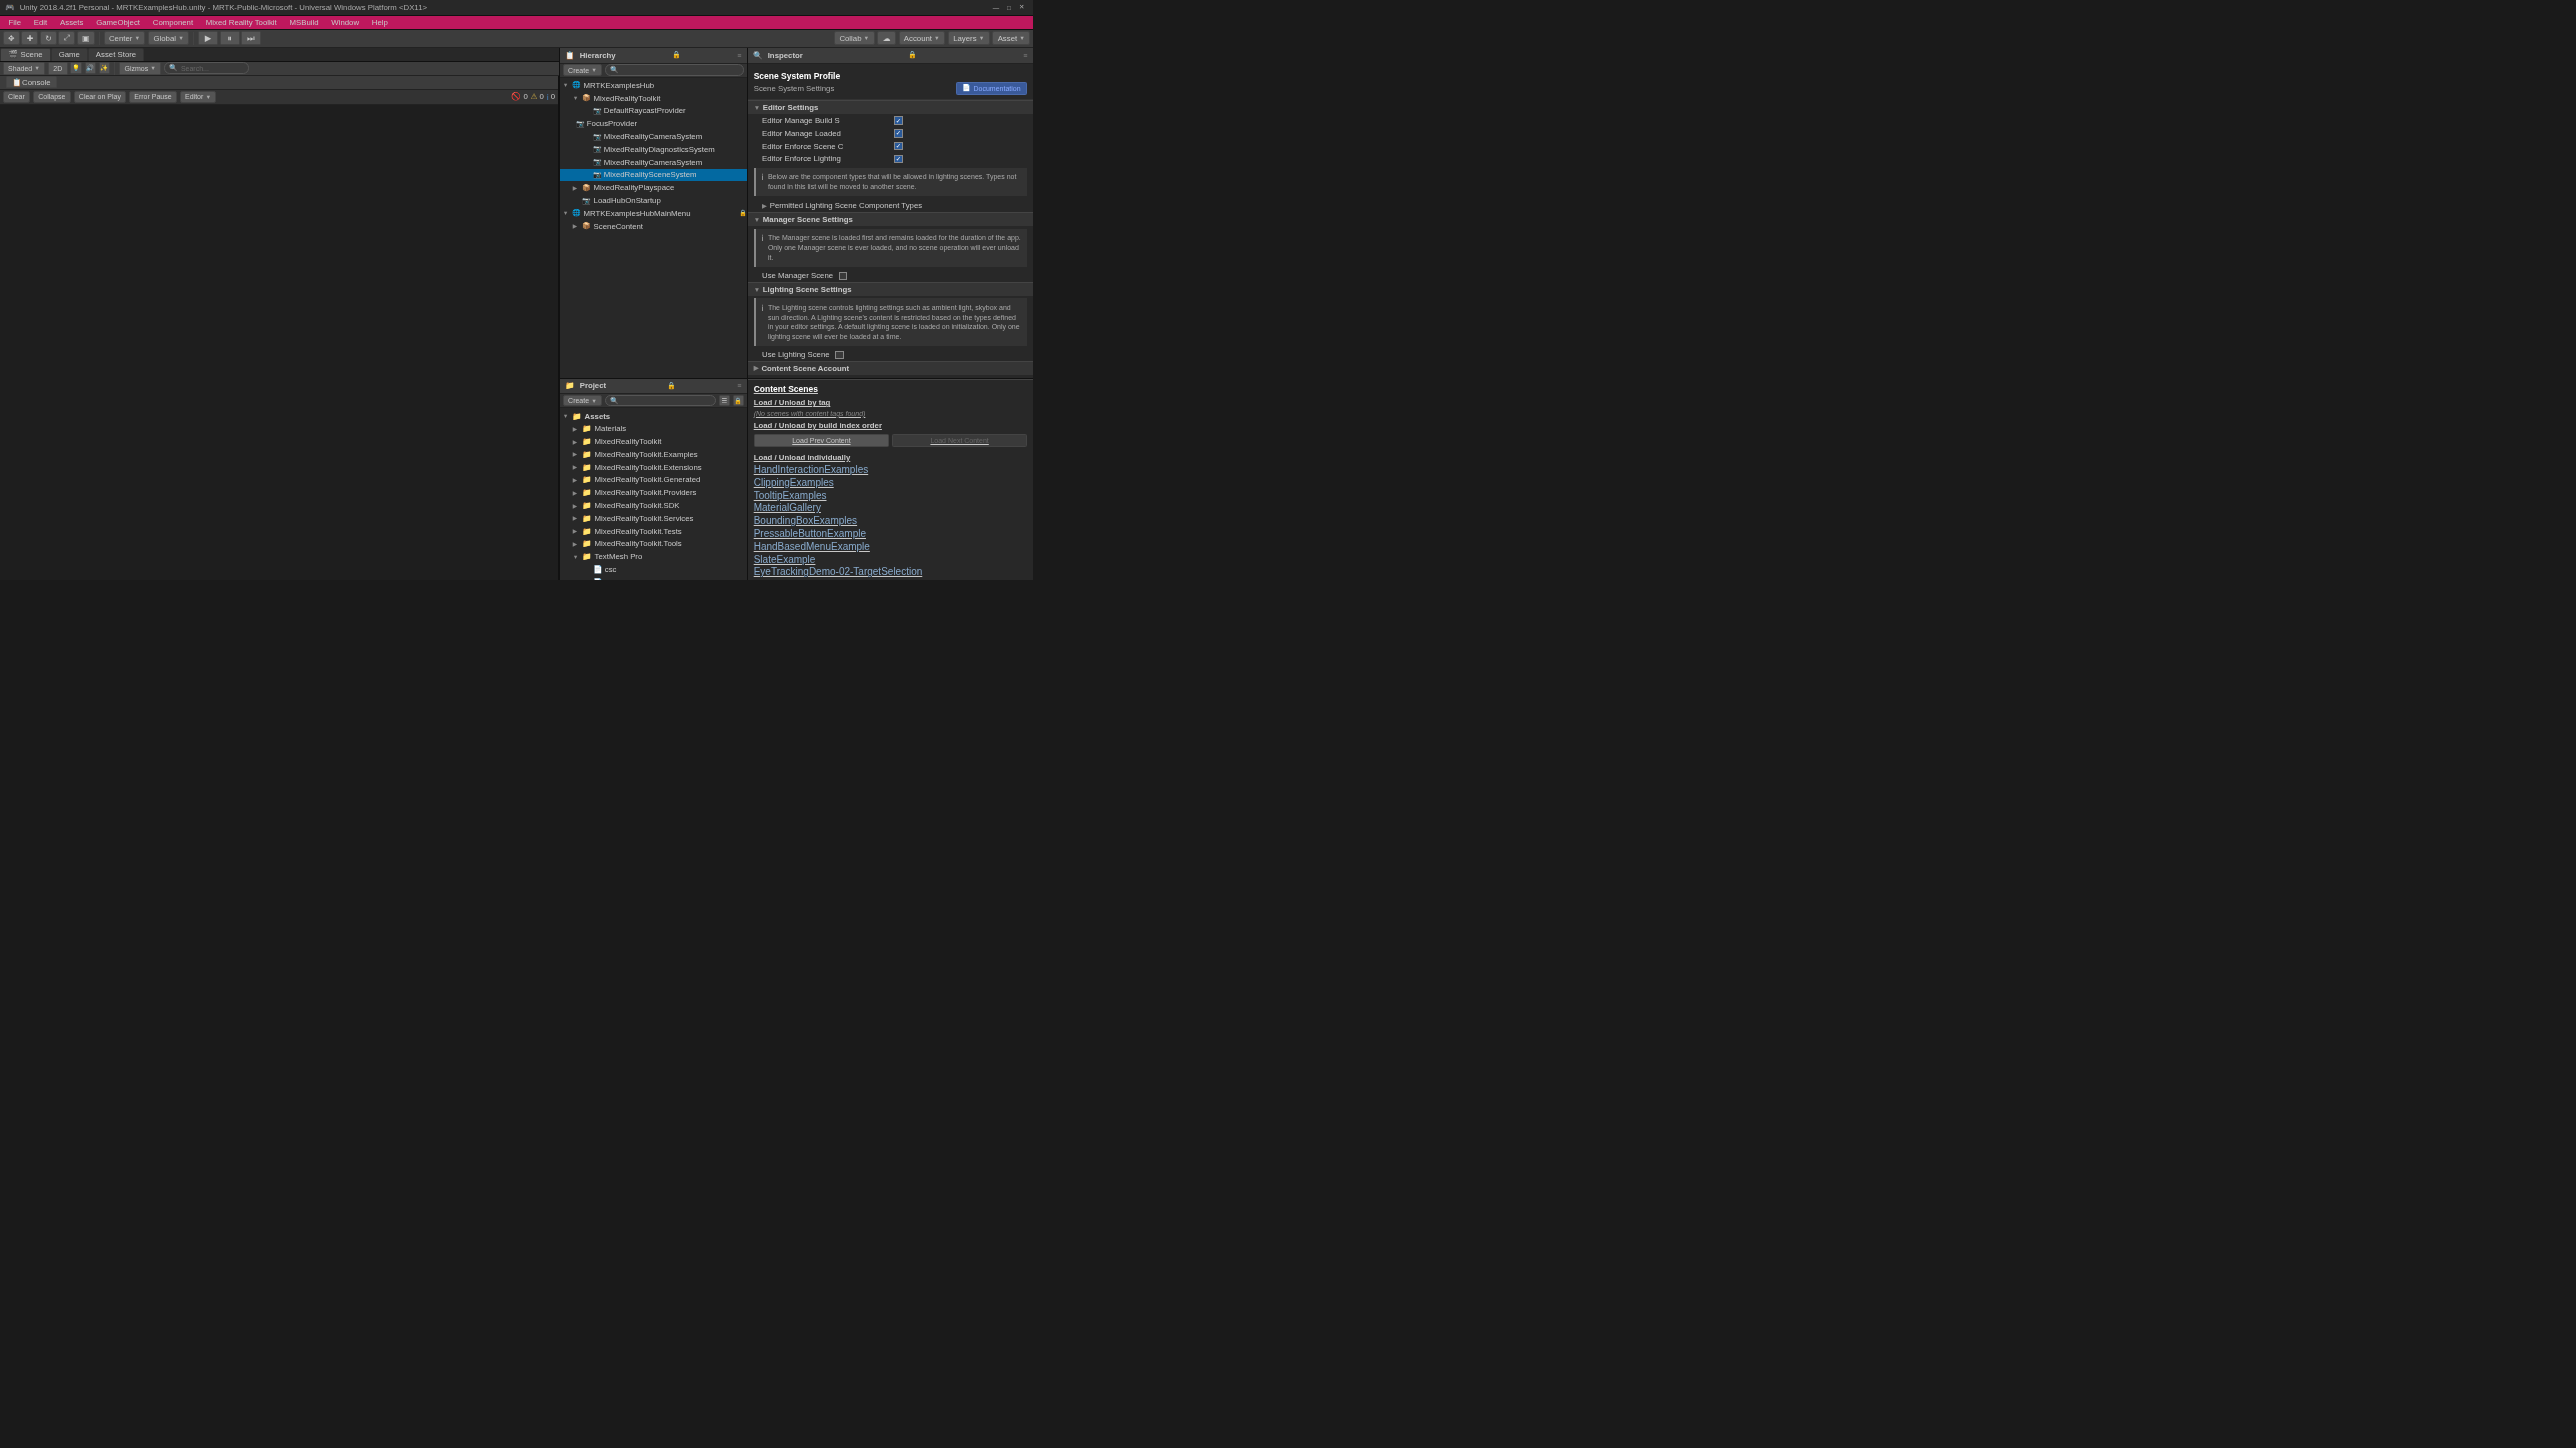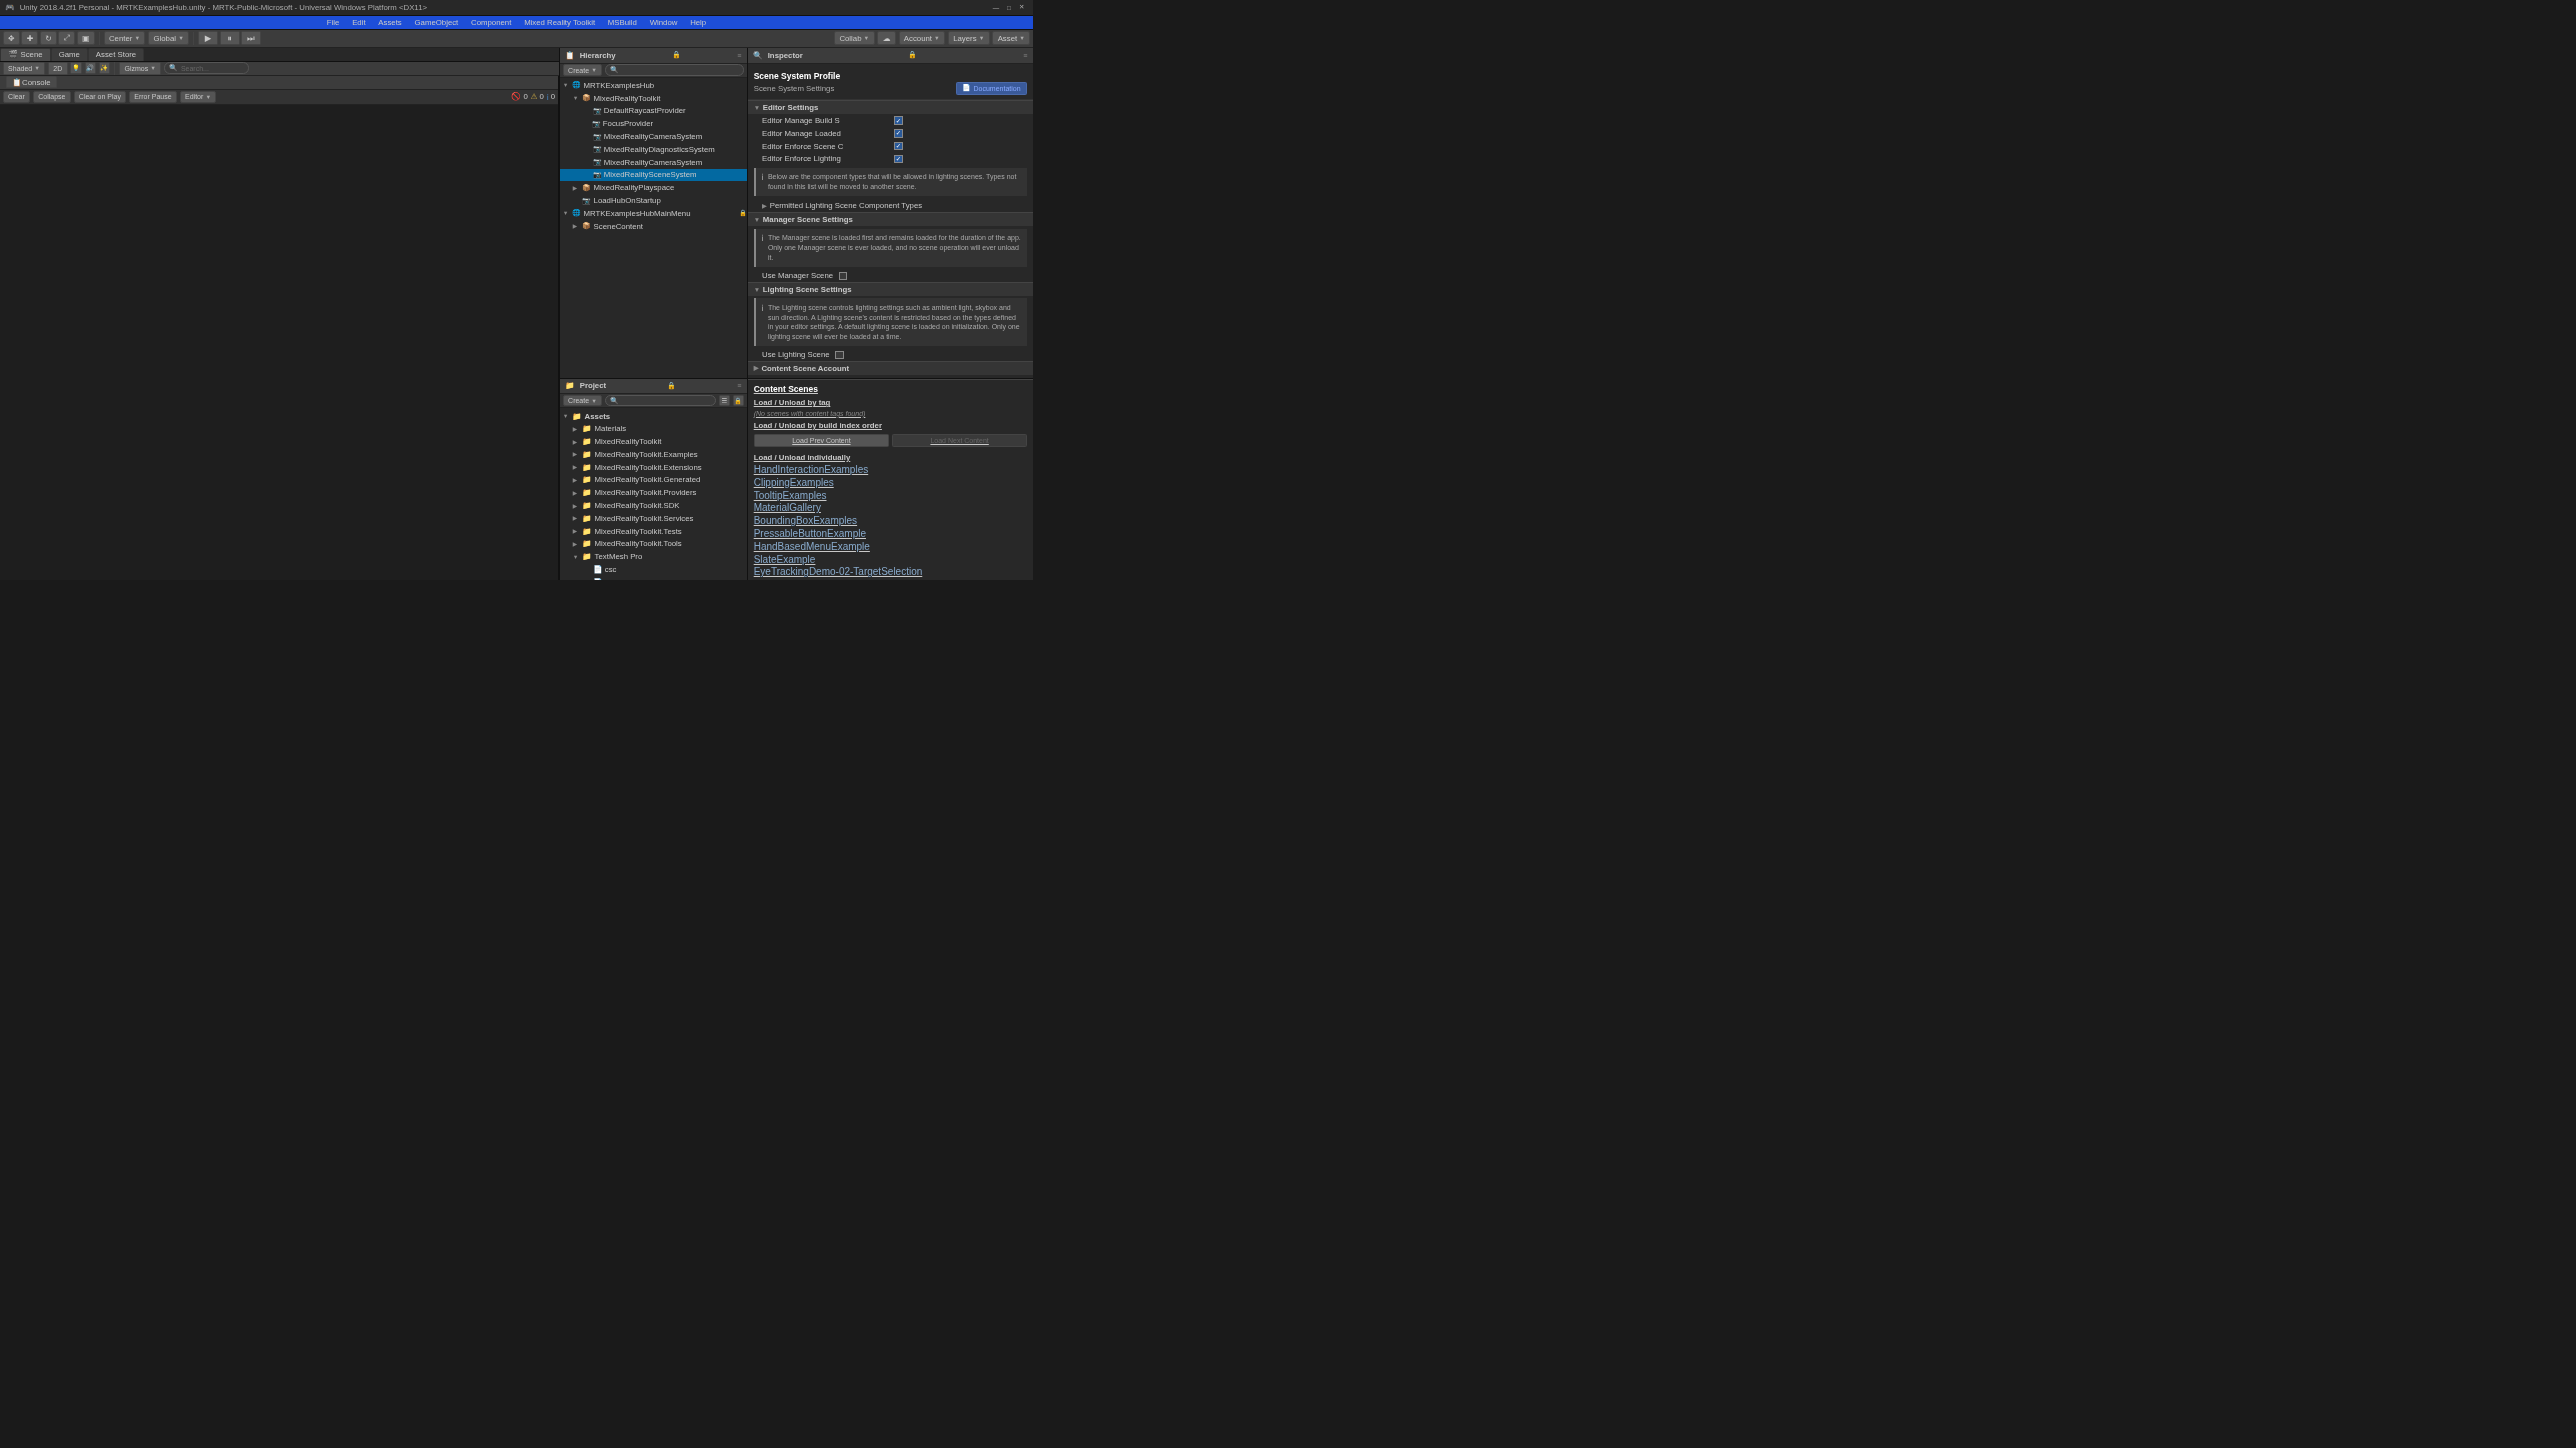--- a/index.html
+++ b/index.html
@@ -28,27 +28,26 @@
     #title-bar .title-text { flex: 1; }
     #title-bar .win-controls { display: flex; gap: 1.4px; }
     #title-bar .win-btn {
       width: 11.4px; height: 11.4px; display: flex; align-items: center; justify-content: center;
       cursor: pointer; font-size: 6.4px; color: #aaa;
     }
 
     
     #menu-bar {
       height: 14px;
-      background: #1d4ed8;
+      background: #be185d;
       display: flex;
       align-items: center;
       padding: 0 2.8px;
       gap: 1.4px;
       border-bottom: 0.7px solid #111;
-      justify-content: center;
     }
     .menu-item {
       padding: 0.7px 5.7px;
       cursor: pointer;
       font-size: 7.8px;
       color: #c8c8c8;
       border-radius: 1.4px;
     }
 
     
@@ -670,21 +669,21 @@
               <span class="tree-arrow">▼</span>
               <span class="tree-icon">📦</span>
               <span class="item-label">MixedRealityToolkit</span>
             </div>
 
             <div class="tree-item" style="padding-left:23px;">
               <span class="tree-arrow" style="color:transparent;">▶</span>
               <span class="tree-icon">📷</span>
               <span class="item-label">DefaultRaycastProvider</span>
             </div>
-            <div class="tree-item" style="padding-left:22px;">
+            <div class="tree-item" style="padding-left:6px;">
               <span class="tree-arrow" style="color:transparent;">▶</span>
               <span class="tree-icon">📷</span>
               <span class="item-label">FocusProvider</span>
             </div>
             <div class="tree-item" style="padding-left:23px;">
               <span class="tree-arrow" style="color:transparent;">▶</span>
               <span class="tree-icon">📷</span>
               <span class="item-label">MixedRealityCameraSystem</span>
             </div>
             <div class="tree-item" style="padding-left:23px;">

